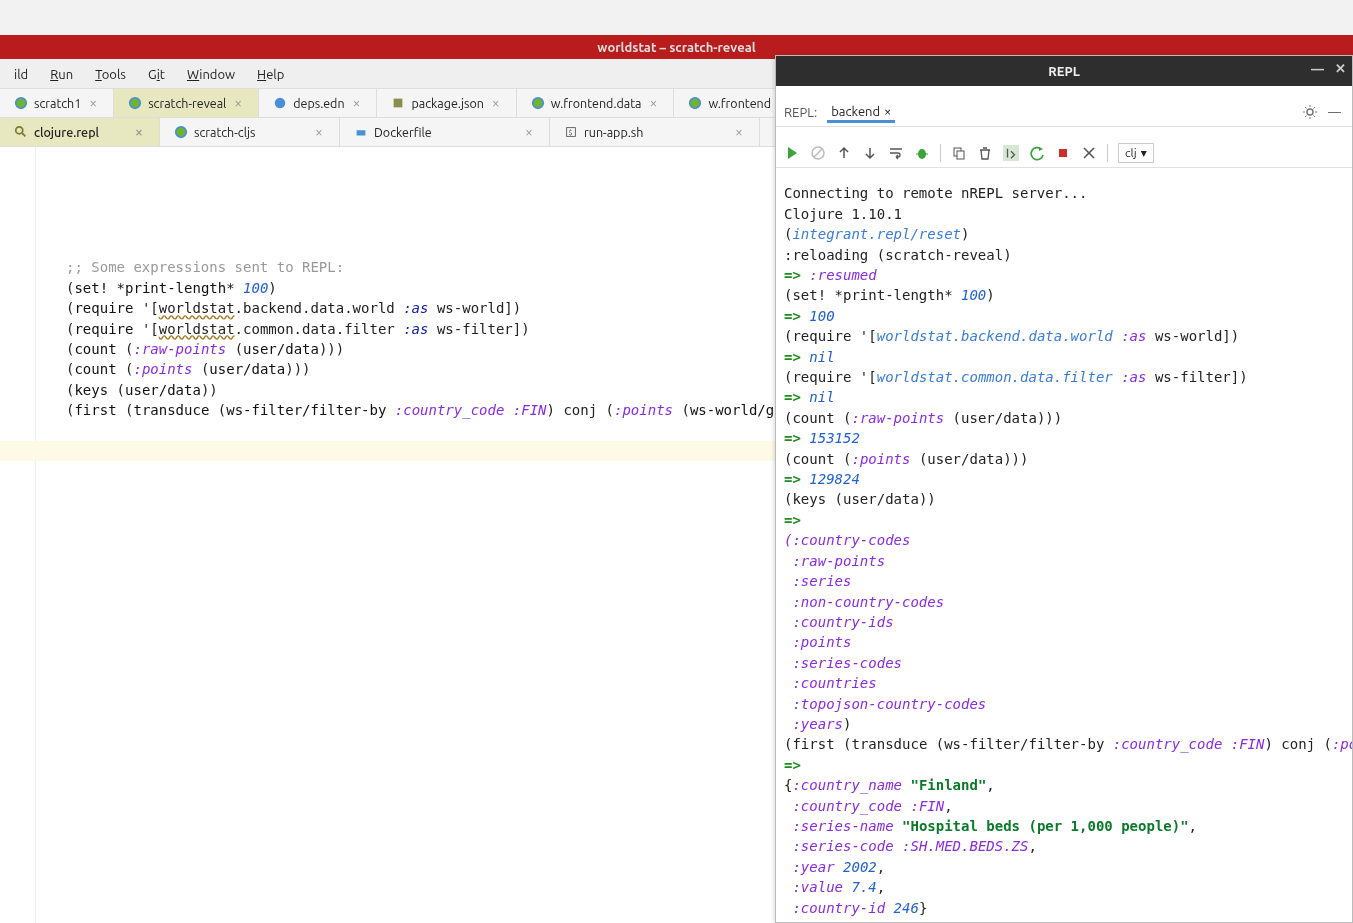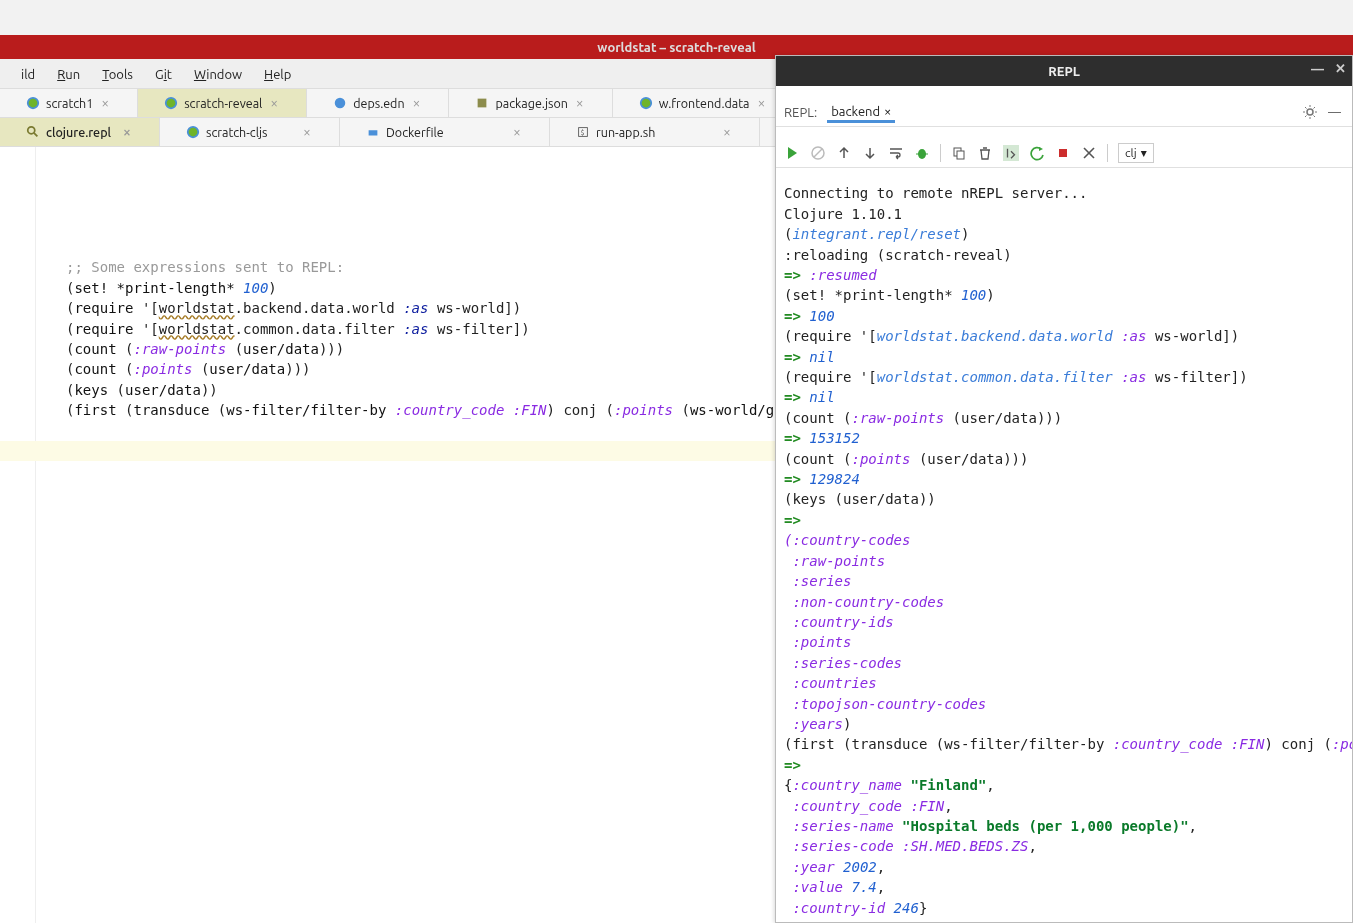--- a/index.html
+++ b/index.html
@@ -21,39 +21,39 @@
   align-items: center;
   justify-content: center;
   font-weight: 600;
   margin-top: 35px;
 }
 .menubar {
   background: #efefef;
   height: 30px;
   display: flex;
   align-items: center;
-  padding-left: 11px;
+  padding-left: 4px;
   gap: 2px;
   border-bottom: 1px solid #ddd;
 }
 .menu-item {
   padding: 4px 10px;
   cursor: default;
 }
 .menu-item u { text-decoration: underline; }
 .tabs-row {
   display: flex;
   background: #f5f5f5;
   border-bottom: 1px solid #ddd;
 }
 .tab {
   display: flex;
   align-items: center;
   gap: 6px;
-  padding: 6px 26px;
+  padding: 6px 14px;
   border-right: 1px solid #ddd;
   background: #f5f5f5;
   font-size: 12.5px;
   white-space: nowrap;
 }
 .tab.active {
   background: #e7e7c0;
 }
 .tab.active-main {
   background: #e7e7c0;

